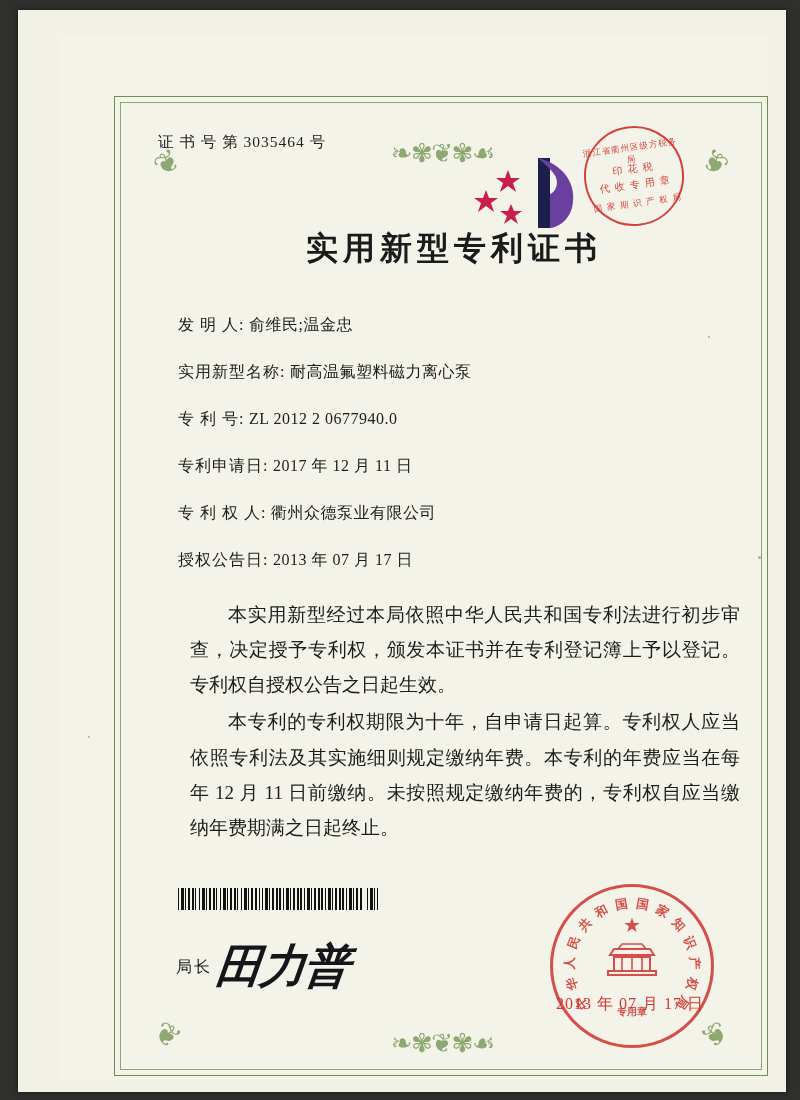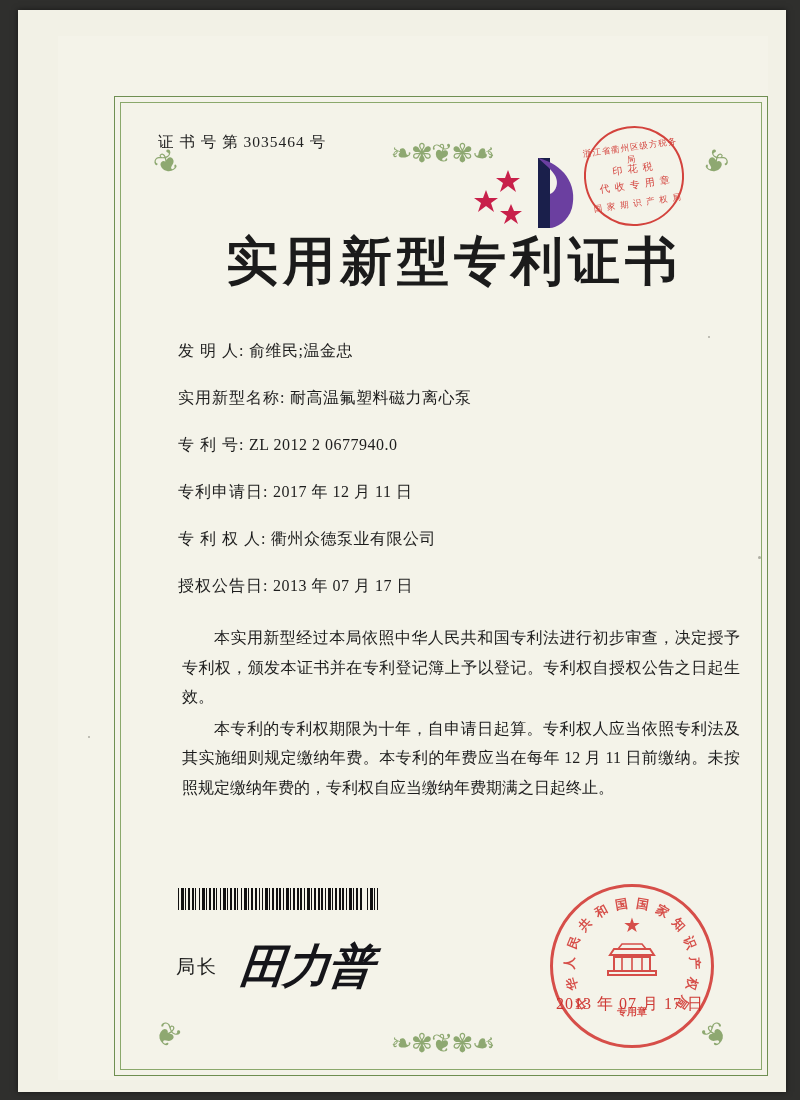--- a/index.html
+++ b/index.html
@@ -106,21 +106,21 @@
     left: 310px;
     top: 16px;
     width: 130px;
     height: 92px;
   }
   .logo-wrap svg { display: block; }
 
   .title {
     margin-top: 74px;
     text-align: center;
-    font-size: 52px;
+    font-size: 32px;
     font-weight: bold;
     letter-spacing: 5px;
     color: #1b1b1b;
     font-family: "DejaVu Serif", serif;
   }
 
   .fields {
     margin-top: 44px;
     padding-left: 20px;
   }
@@ -132,26 +132,26 @@
   }
   .field .lbl { letter-spacing: 1px; }
   .field .val { letter-spacing: 0.5px; }
 
   .paragraphs {
     margin-top: 12px;
     padding-left: 20px;
     padding-right: 10px;
   }
   .para {
-    font-size: 16px;
+    font-size: 19px;
     line-height: 1.85;
     color: #1d1d1d;
     text-indent: 2em;
     text-align: justify;
-    margin: 0 0 2px 4px;
+    margin: 0 0 2px 12px;
   }
 
   
   .barcode {
     position: absolute;
     left: 120px;
     top: 852px;
     width: 200px;
     height: 22px;
     background:
@@ -163,24 +163,24 @@
 
   
   .signature-row {
     position: absolute;
     left: 118px;
     top: 900px;
     display: flex;
     align-items: center;
   }
   .sig-label {
-    font-size: 19px;
+    font-size: 16px;
     letter-spacing: 2px;
     color: #1b1b1b;
-    margin-right: 22px;
+    margin-right: 4px;
   }
   .sig-script {
     font-family: "DejaVu Serif", serif;
     font-size: 46px;
     font-style: italic;
     font-weight: bold;
     color: #15151a;
     letter-spacing: -2px;
     transform: skewX(-6deg);
   }

